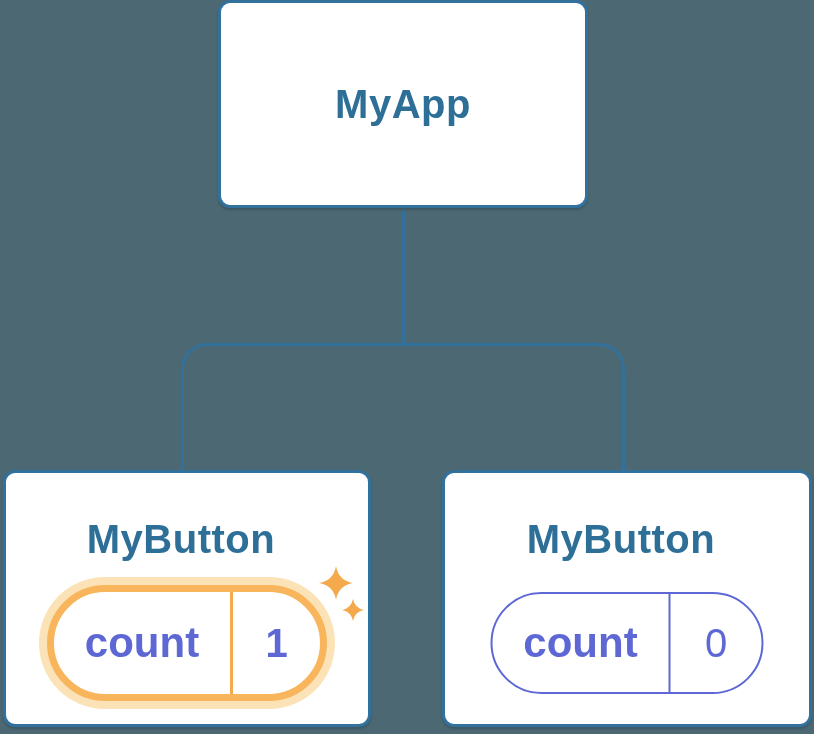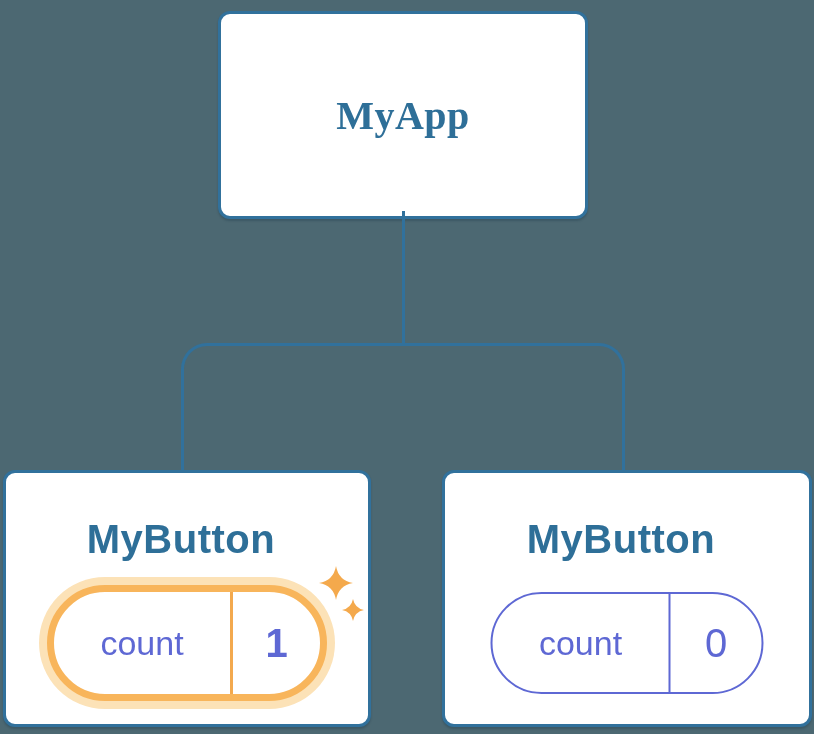--- a/index.html
+++ b/index.html
@@ -24,23 +24,23 @@
     background: var(--bg);
   }
   .card {
     position: absolute;
     background: #ffffff;
     border: 3px solid var(--line);
     border-radius: 12px;
     box-shadow: 0 2px 2px rgba(15, 45, 65, 0.25);
   }
   .card-root {
-    left: 218px; top: 11px;
+    left: 218px; top: 0;
     width: 370px; height: 208px;
-    display: flex; align-items: center; justify-content: center; font-family: Liberation Serif, serif;
+    display: flex; align-items: center; justify-content: center;
   }
   .card-child-left  { left: 3px;   top: 470px; width: 368px; height: 257px; }
   .card-child-right { left: 442px; top: 470px; width: 370px; height: 257px; }
   .node-title {
     color: var(--node-text);
     font-size: 40px;
     font-weight: 700;
     letter-spacing: 0.5px;
     text-align: center;
   }
@@ -82,22 +82,22 @@
   }
   .pill-right {
     top: 119px;
     width: 273px; height: 102px;
     border: 2px solid var(--state-text);
   }
   .pill-key {
     width: 176px;
     display: flex; align-items: center; justify-content: center;
     color: var(--state-text);
-    font-size: 34px;
-    font-weight: 400;
+    font-size: 42px;
+    font-weight: 700;
   }
   .pill-val {
     flex: 1;
     display: flex; align-items: center; justify-content: center;
     color: var(--state-text);
     font-size: 40px;
     font-weight: 400;
   }
   .pill-val.bold { font-weight: 700; }
   .pill-divider { width: 3px; background: var(--divider-orange); }

